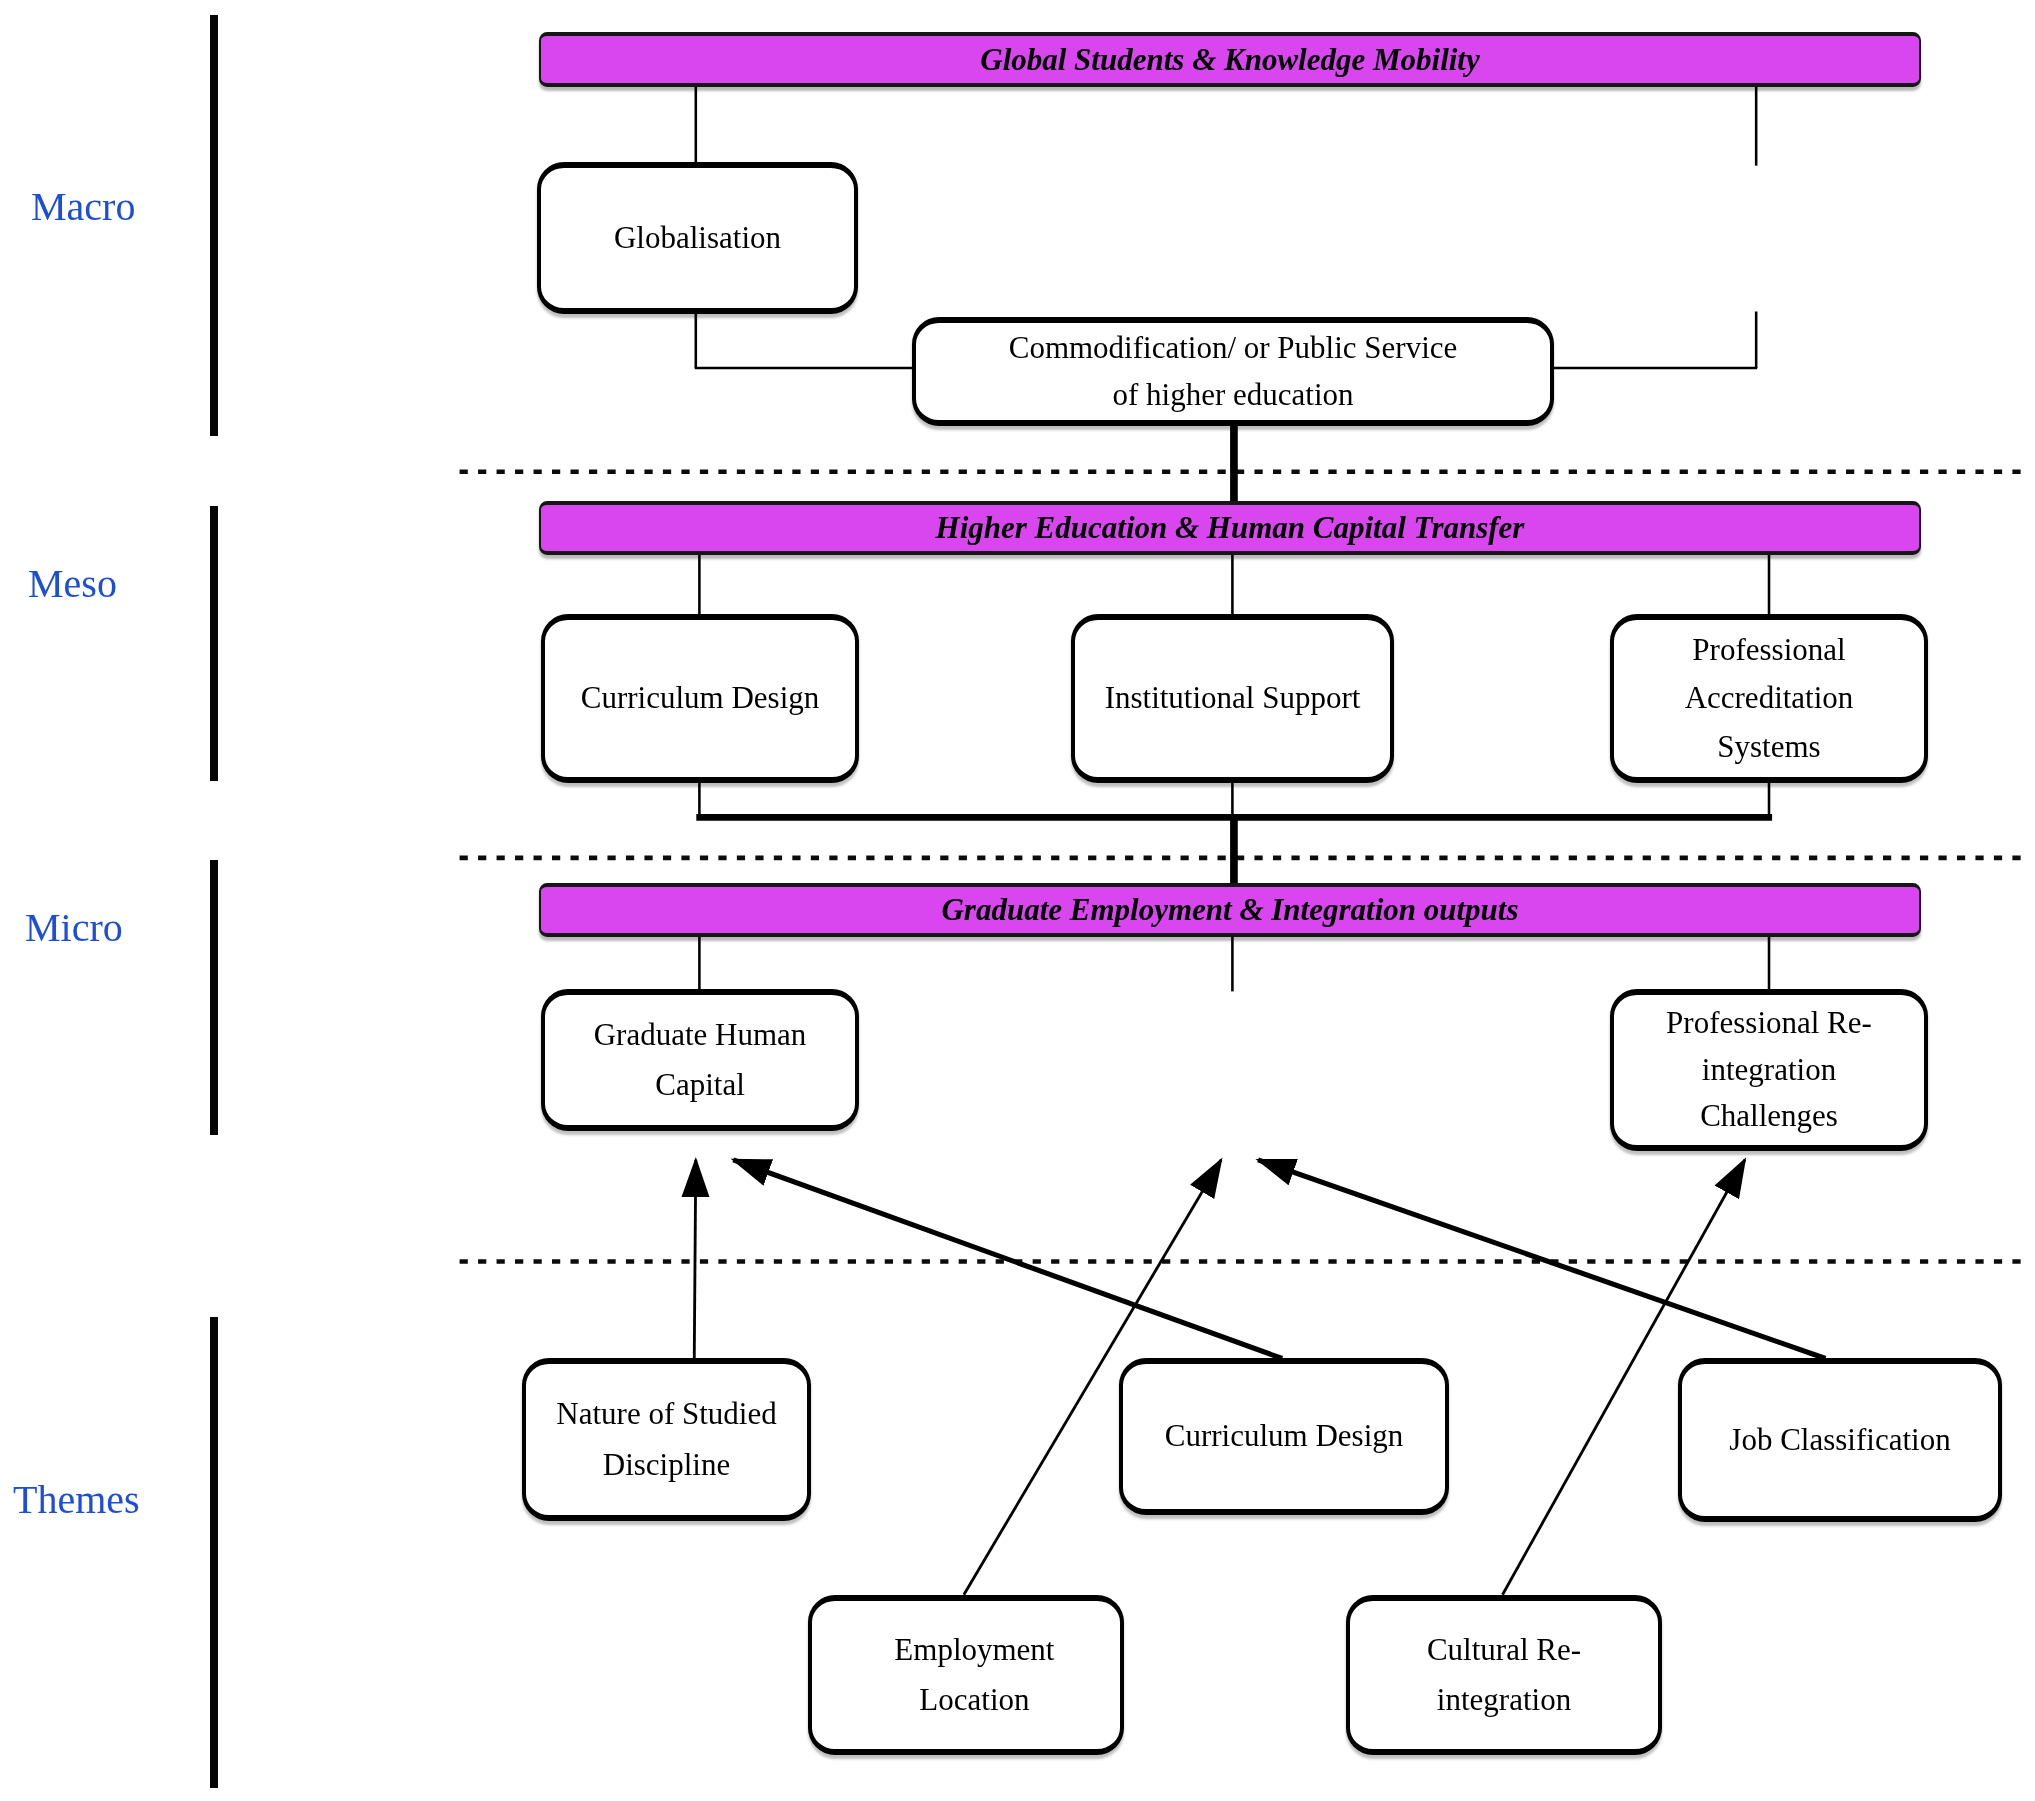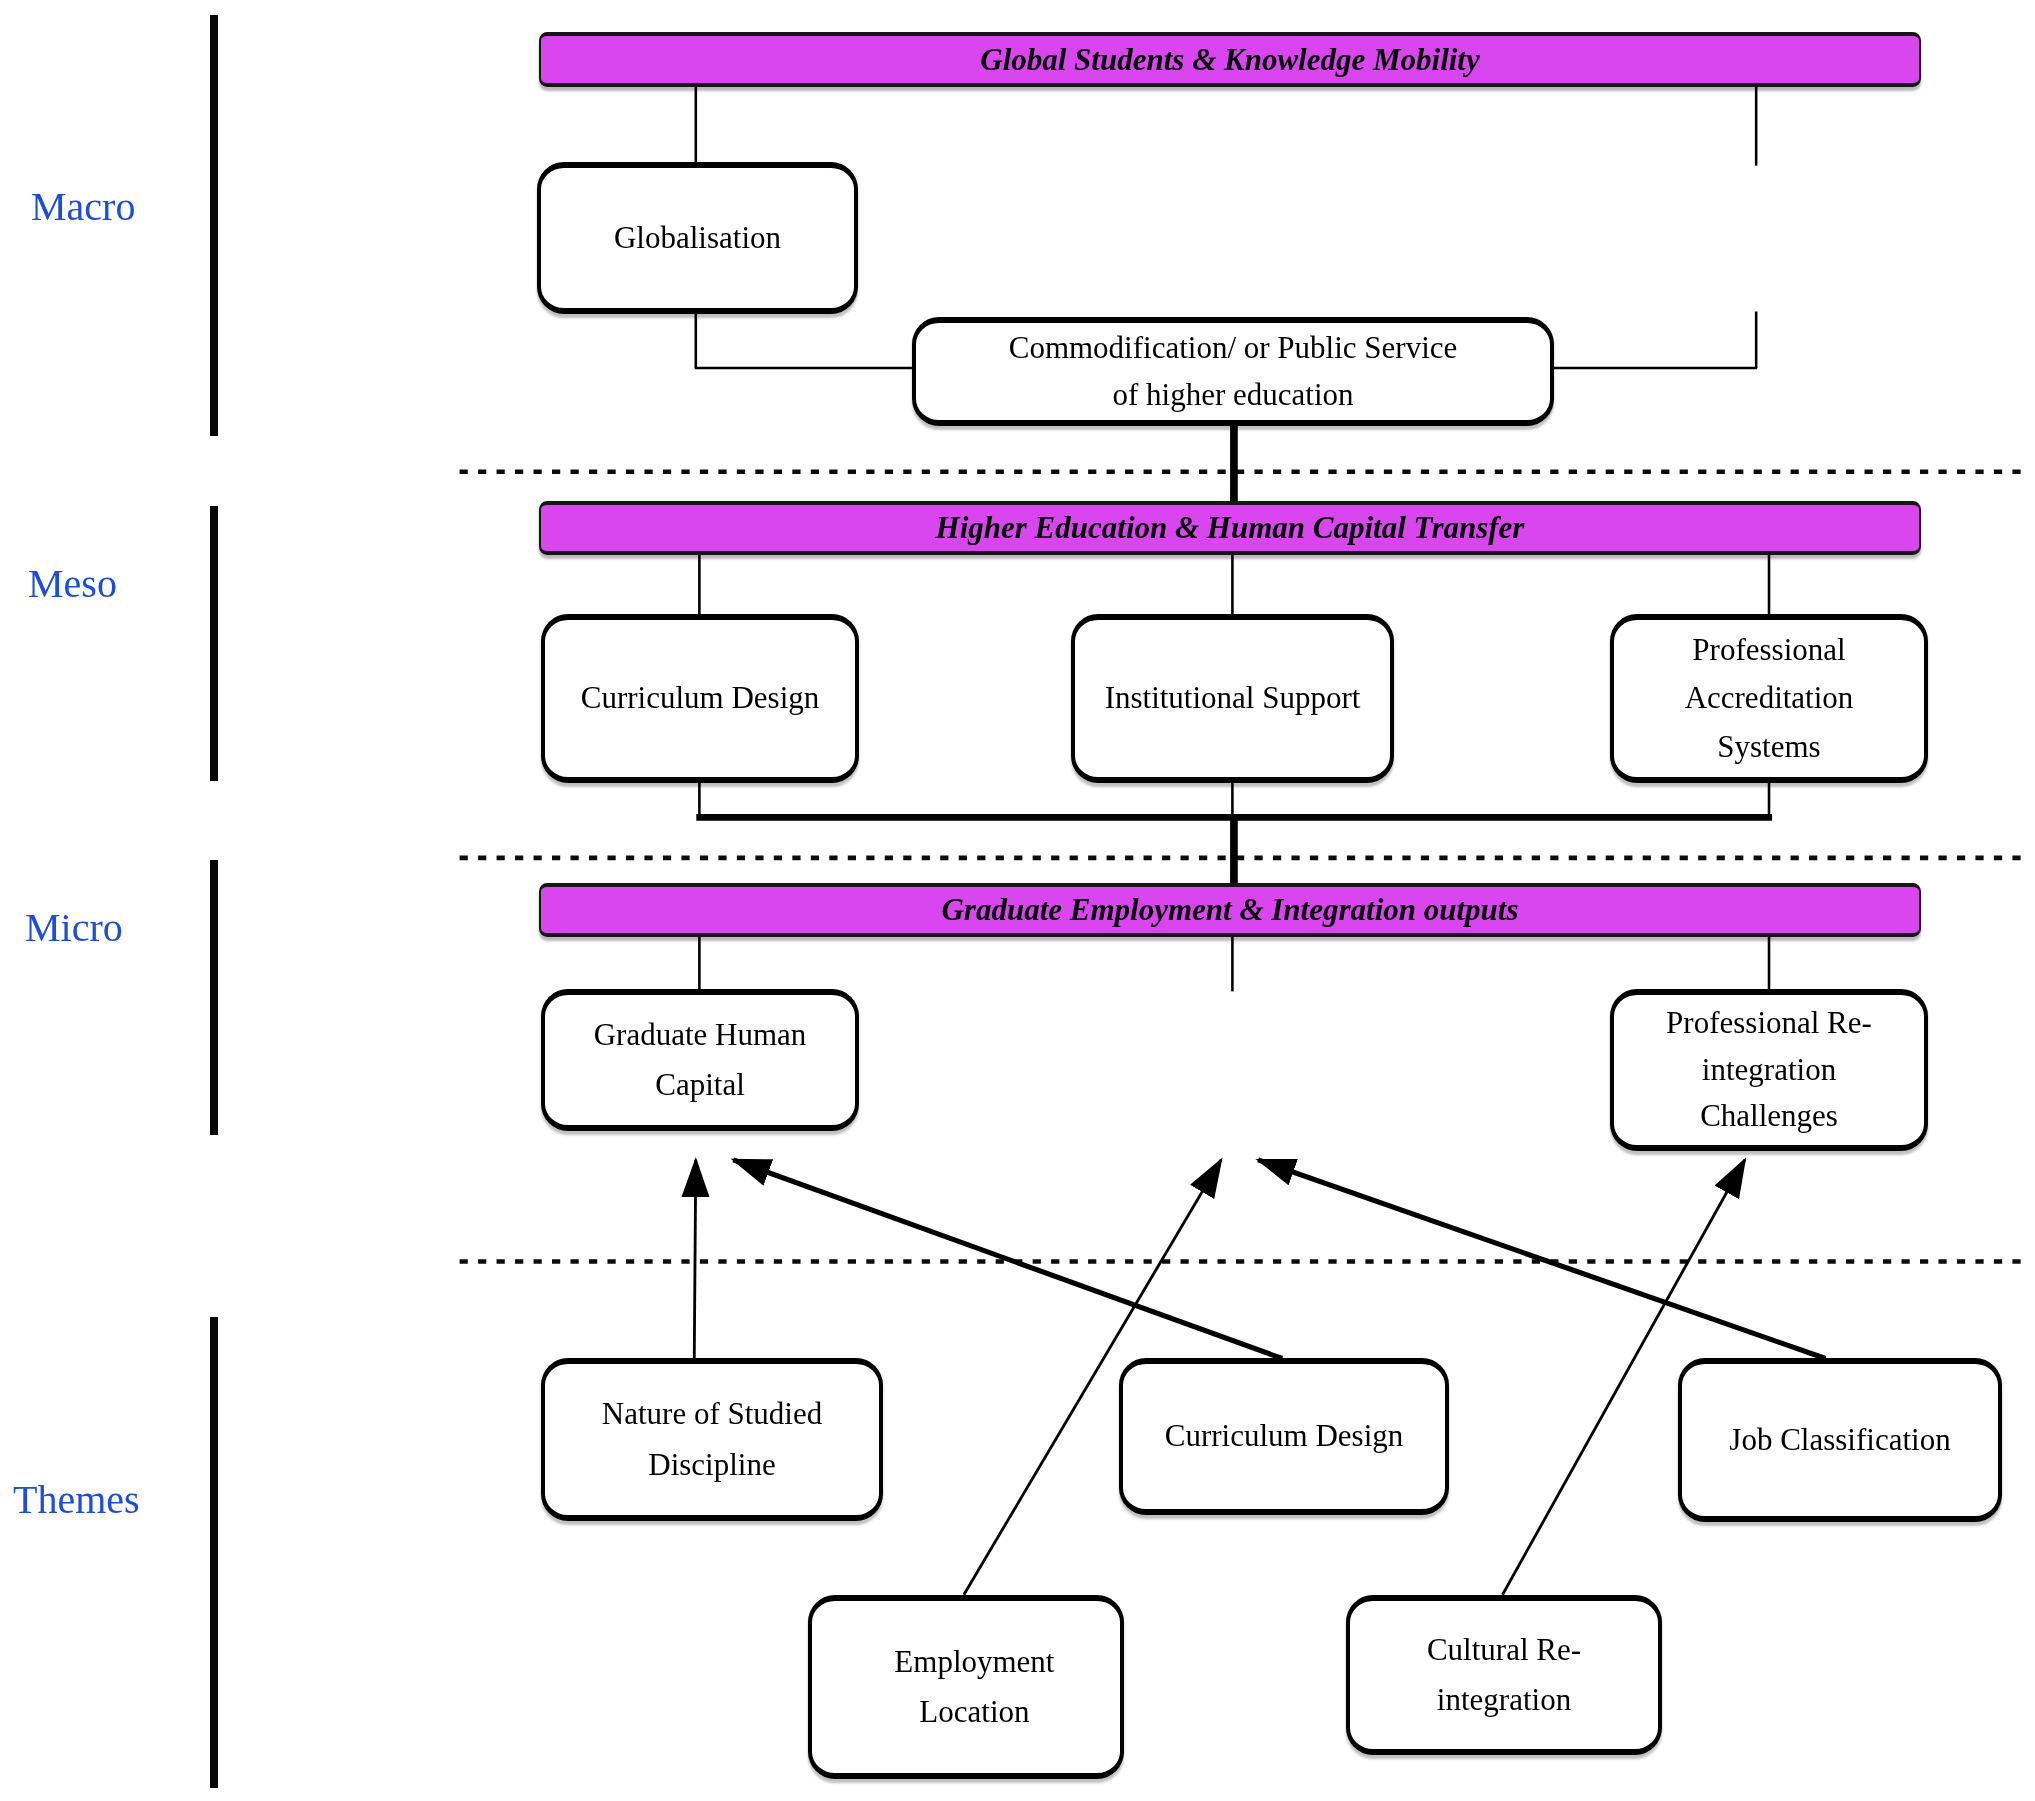--- a/index.html
+++ b/index.html
@@ -85,23 +85,23 @@
 Accreditation
 Systems</div>
 
   <div class="hdr" style="left:539px;top:883px;width:1382px;height:54px;">Graduate Employment &amp; Integration outputs</div>
   <div class="box" style="left:541px;top:989px;width:318px;height:142px;">Graduate Human
 Capital</div>
   <div class="box" style="left:1610px;top:989px;width:318px;height:162px;line-height:1.5;">Professional Re-
 integration
 Challenges</div>
 
-  <div class="box" style="left:541px;top:1358px;width:342px;height:163px;">Nature of Studied
+  <div class="box" style="left:522px;top:1358px;width:289px;height:163px;">Nature of Studied
 Discipline</div>
   <div class="box" style="left:1119px;top:1358px;width:330px;height:157px;">Curriculum Design</div>
   <div class="box" style="left:1678px;top:1358px;width:324px;height:164px;">Job Classification</div>
-  <div class="box" style="left:808px;top:1595px;width:316px;height:184px;padding-left:24px;">Employment
+  <div class="box" style="left:808px;top:1595px;width:316px;height:160px;padding-left:24px;">Employment
 Location</div>
   <div class="box" style="left:1346px;top:1595px;width:316px;height:160px;">Cultural Re-
 integration</div>
 
 </div>
 
 
 </body></html>

